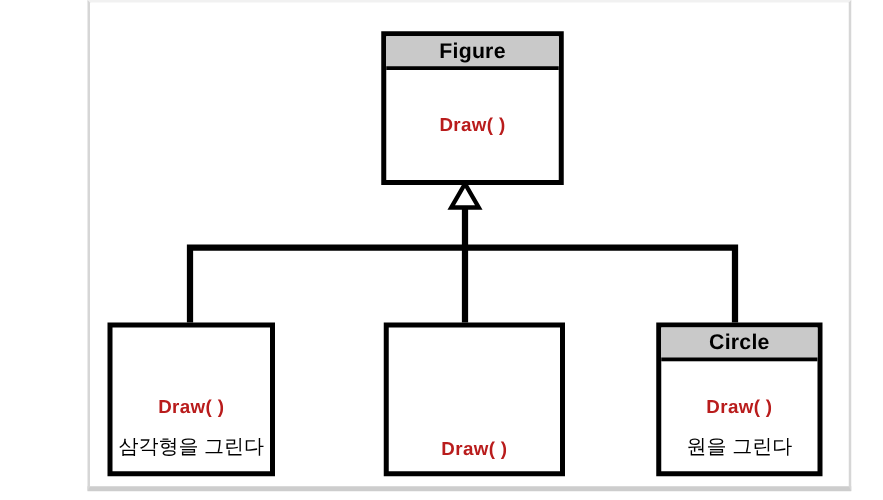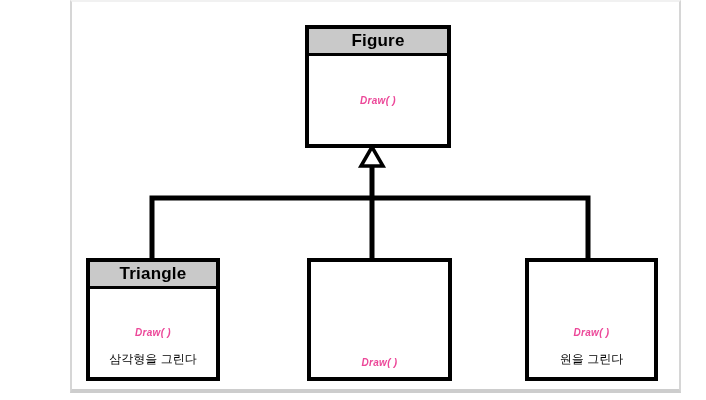--- a/index.html
+++ b/index.html
@@ -42,27 +42,26 @@
   .uml-body {
     flex: 1;
     display: flex;
     flex-direction: column;
     align-items: center;
   }
   .uml-body.center { justify-content: center; }
   .uml-body.bottom { justify-content: flex-end; padding-bottom: 9px; }
   .method {
     font-weight: bold;
-    font-size: 10px;
-    color: #ec4899;
+    font-size: 15px;
+    color: #b91c1c;
     letter-spacing: 0.3px;
-    font-style: italic;
   }
   .caption {
-    font-size: 12px;
+    font-size: 16px;
     color: #000000;
     margin-top: 13px;
     white-space: nowrap;
   }
 
   .box-figure   { left: 305px; top: 25px;  width: 146px; height: 123px; }
   .box-triangle { left: 86px;  top: 258px; width: 134px; height: 123px; }
   .box-square   { left: 307px; top: 258px; width: 145px; height: 123px; }
   .box-circle   { left: 525px; top: 258px; width: 133px; height: 123px; }
 </style>
@@ -83,33 +82,33 @@
   </svg>
 
   <div class="uml-box box-figure">
     <div class="uml-header">Figure</div>
     <div class="uml-body center">
       <div class="method">Draw( )</div>
     </div>
   </div>
 
   <div class="uml-box box-triangle">
-    <div class="uml-header">Triangle</div>
     <div class="uml-body bottom">
       <div class="method">Draw( )</div>
       <div class="caption">삼각형을 그린다</div>
     </div>
   </div>
 
   <div class="uml-box box-square">
     <div class="uml-body bottom">
       <div class="method">Draw( )</div>
     </div>
   </div>
 
   <div class="uml-box box-circle">
+    <div class="uml-header">Circle</div>
     <div class="uml-body bottom">
       <div class="method">Draw( )</div>
       <div class="caption">원을 그린다</div>
     </div>
   </div>
 
 </div>
 
 </body></html>

